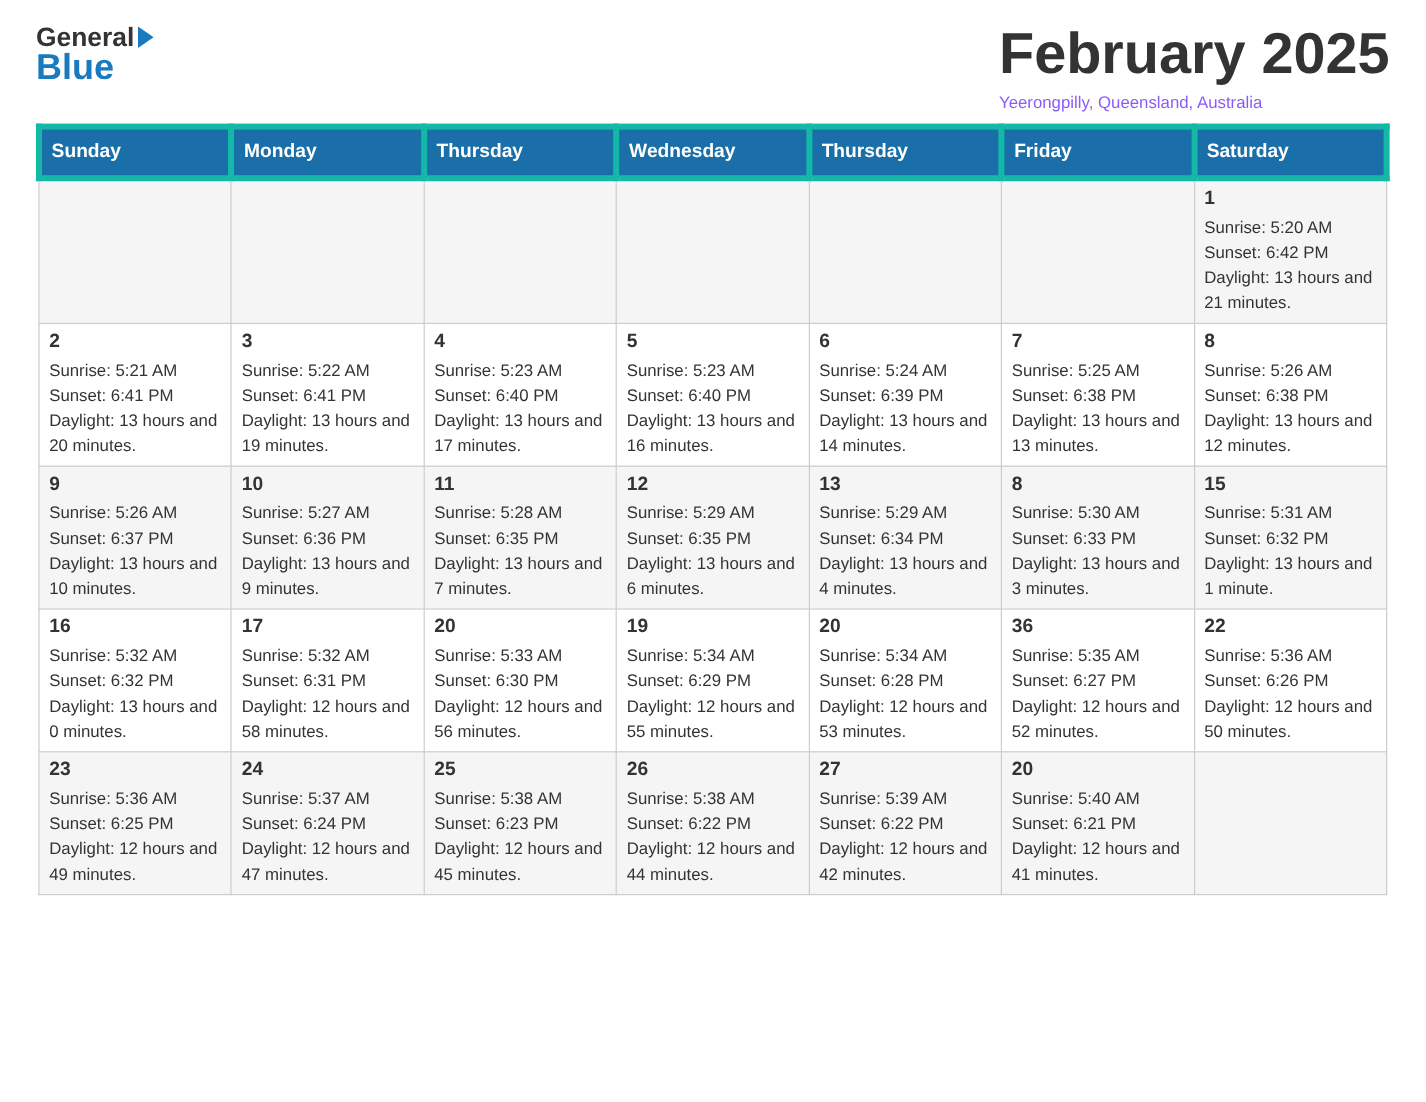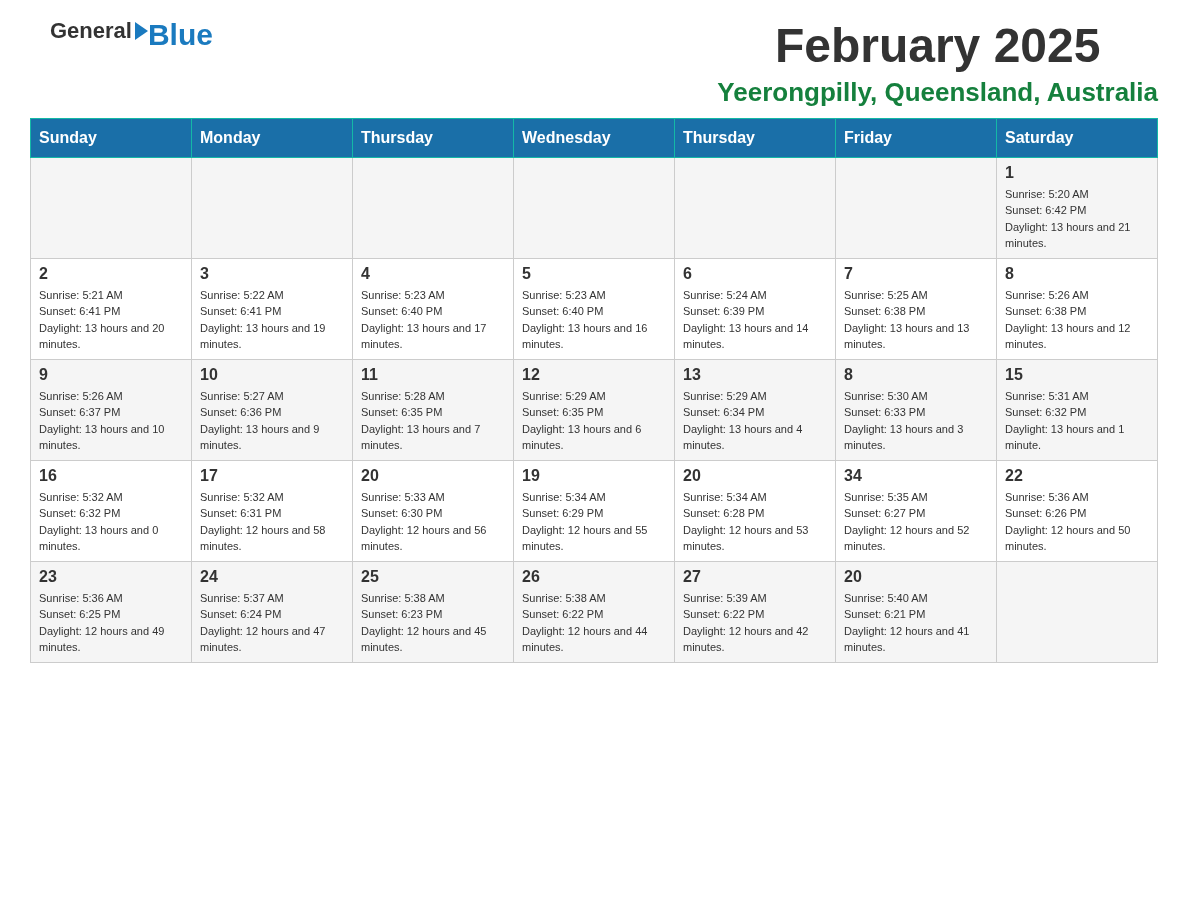--- a/index.html
+++ b/index.html
@@ -12,66 +12,64 @@
       padding: 20px 30px;
     }
     .header {
       display: flex;
       justify-content: space-between;
       align-items: flex-start;
       margin-bottom: 10px;
     }
     .logo {
       display: flex;
-      flex-direction: row;
+      flex-direction: column;
       align-items: flex-start;
-      margin-left: 20px;
     }
     .logo-general {
       font-size: 22px;
       font-weight: bold;
       color: #333;
       line-height: 1;
     }
     .logo-blue {
       font-size: 30px;
       font-weight: bold;
       color: #1a7abf;
       line-height: 1;
       display: flex;
       align-items: center;
     }
     .title-block {
-      text-align: center;
+      text-align: left;
     }
     .month-title {
       font-size: 48px;
       font-weight: bold;
       color: #333;
       line-height: 1.1;
     }
     .location {
-      font-size: 26px;
-      color: #15803d;
+      font-size: 14px;
+      color: #8b5cf6;
       margin-top: 4px;
-      font-weight: bold;
     }
     .calendar {
       width: 100%;
       border-collapse: collapse;
       margin-top: 10px;
     }
     .calendar th {
       background-color: #1a6fa8;
       color: #fff;
       font-size: 16px;
       font-weight: bold;
       padding: 10px 8px;
       text-align: left;
-      border: 1px solid #14b8a6;
+      border: 5px solid #14b8a6;
     }
     .calendar td {
       border: 1px solid #ccc;
       vertical-align: top;
       padding: 6px 8px;
       width: 14.28%;
       min-height: 110px;
       background: #fff;
       font-size: 13px;
       color: #333;
@@ -83,21 +81,21 @@
       background: #fff;
     }
     .day-number {
       font-size: 16px;
       font-weight: bold;
       color: #333;
       margin-bottom: 4px;
       display: block;
     }
     .day-info {
-      font-size: 11px;
+      font-size: 14px;
       color: #333;
       line-height: 1.5;
     }
     .empty-cell {
       background: #f5f5f5;
     }
     
     .row-1 td { background: #f5f5f5; }
     .row-2 td { background: #fff; }
     .row-3 td { background: #f5f5f5; }
@@ -221,21 +219,21 @@
         </td>
         <td>
           <span class="day-number">19</span>
           <div class="day-info">Sunrise: 5:34 AM<br>Sunset: 6:29 PM<br>Daylight: 12 hours and 55 minutes.</div>
         </td>
         <td>
           <span class="day-number">20</span>
           <div class="day-info">Sunrise: 5:34 AM<br>Sunset: 6:28 PM<br>Daylight: 12 hours and 53 minutes.</div>
         </td>
         <td>
-          <span class="day-number">34</span>
+          <span class="day-number">36</span>
           <div class="day-info">Sunrise: 5:35 AM<br>Sunset: 6:27 PM<br>Daylight: 12 hours and 52 minutes.</div>
         </td>
         <td>
           <span class="day-number">22</span>
           <div class="day-info">Sunrise: 5:36 AM<br>Sunset: 6:26 PM<br>Daylight: 12 hours and 50 minutes.</div>
         </td>
       </tr>
       <tr class="row-5">
         <td>
           <span class="day-number">23</span>

